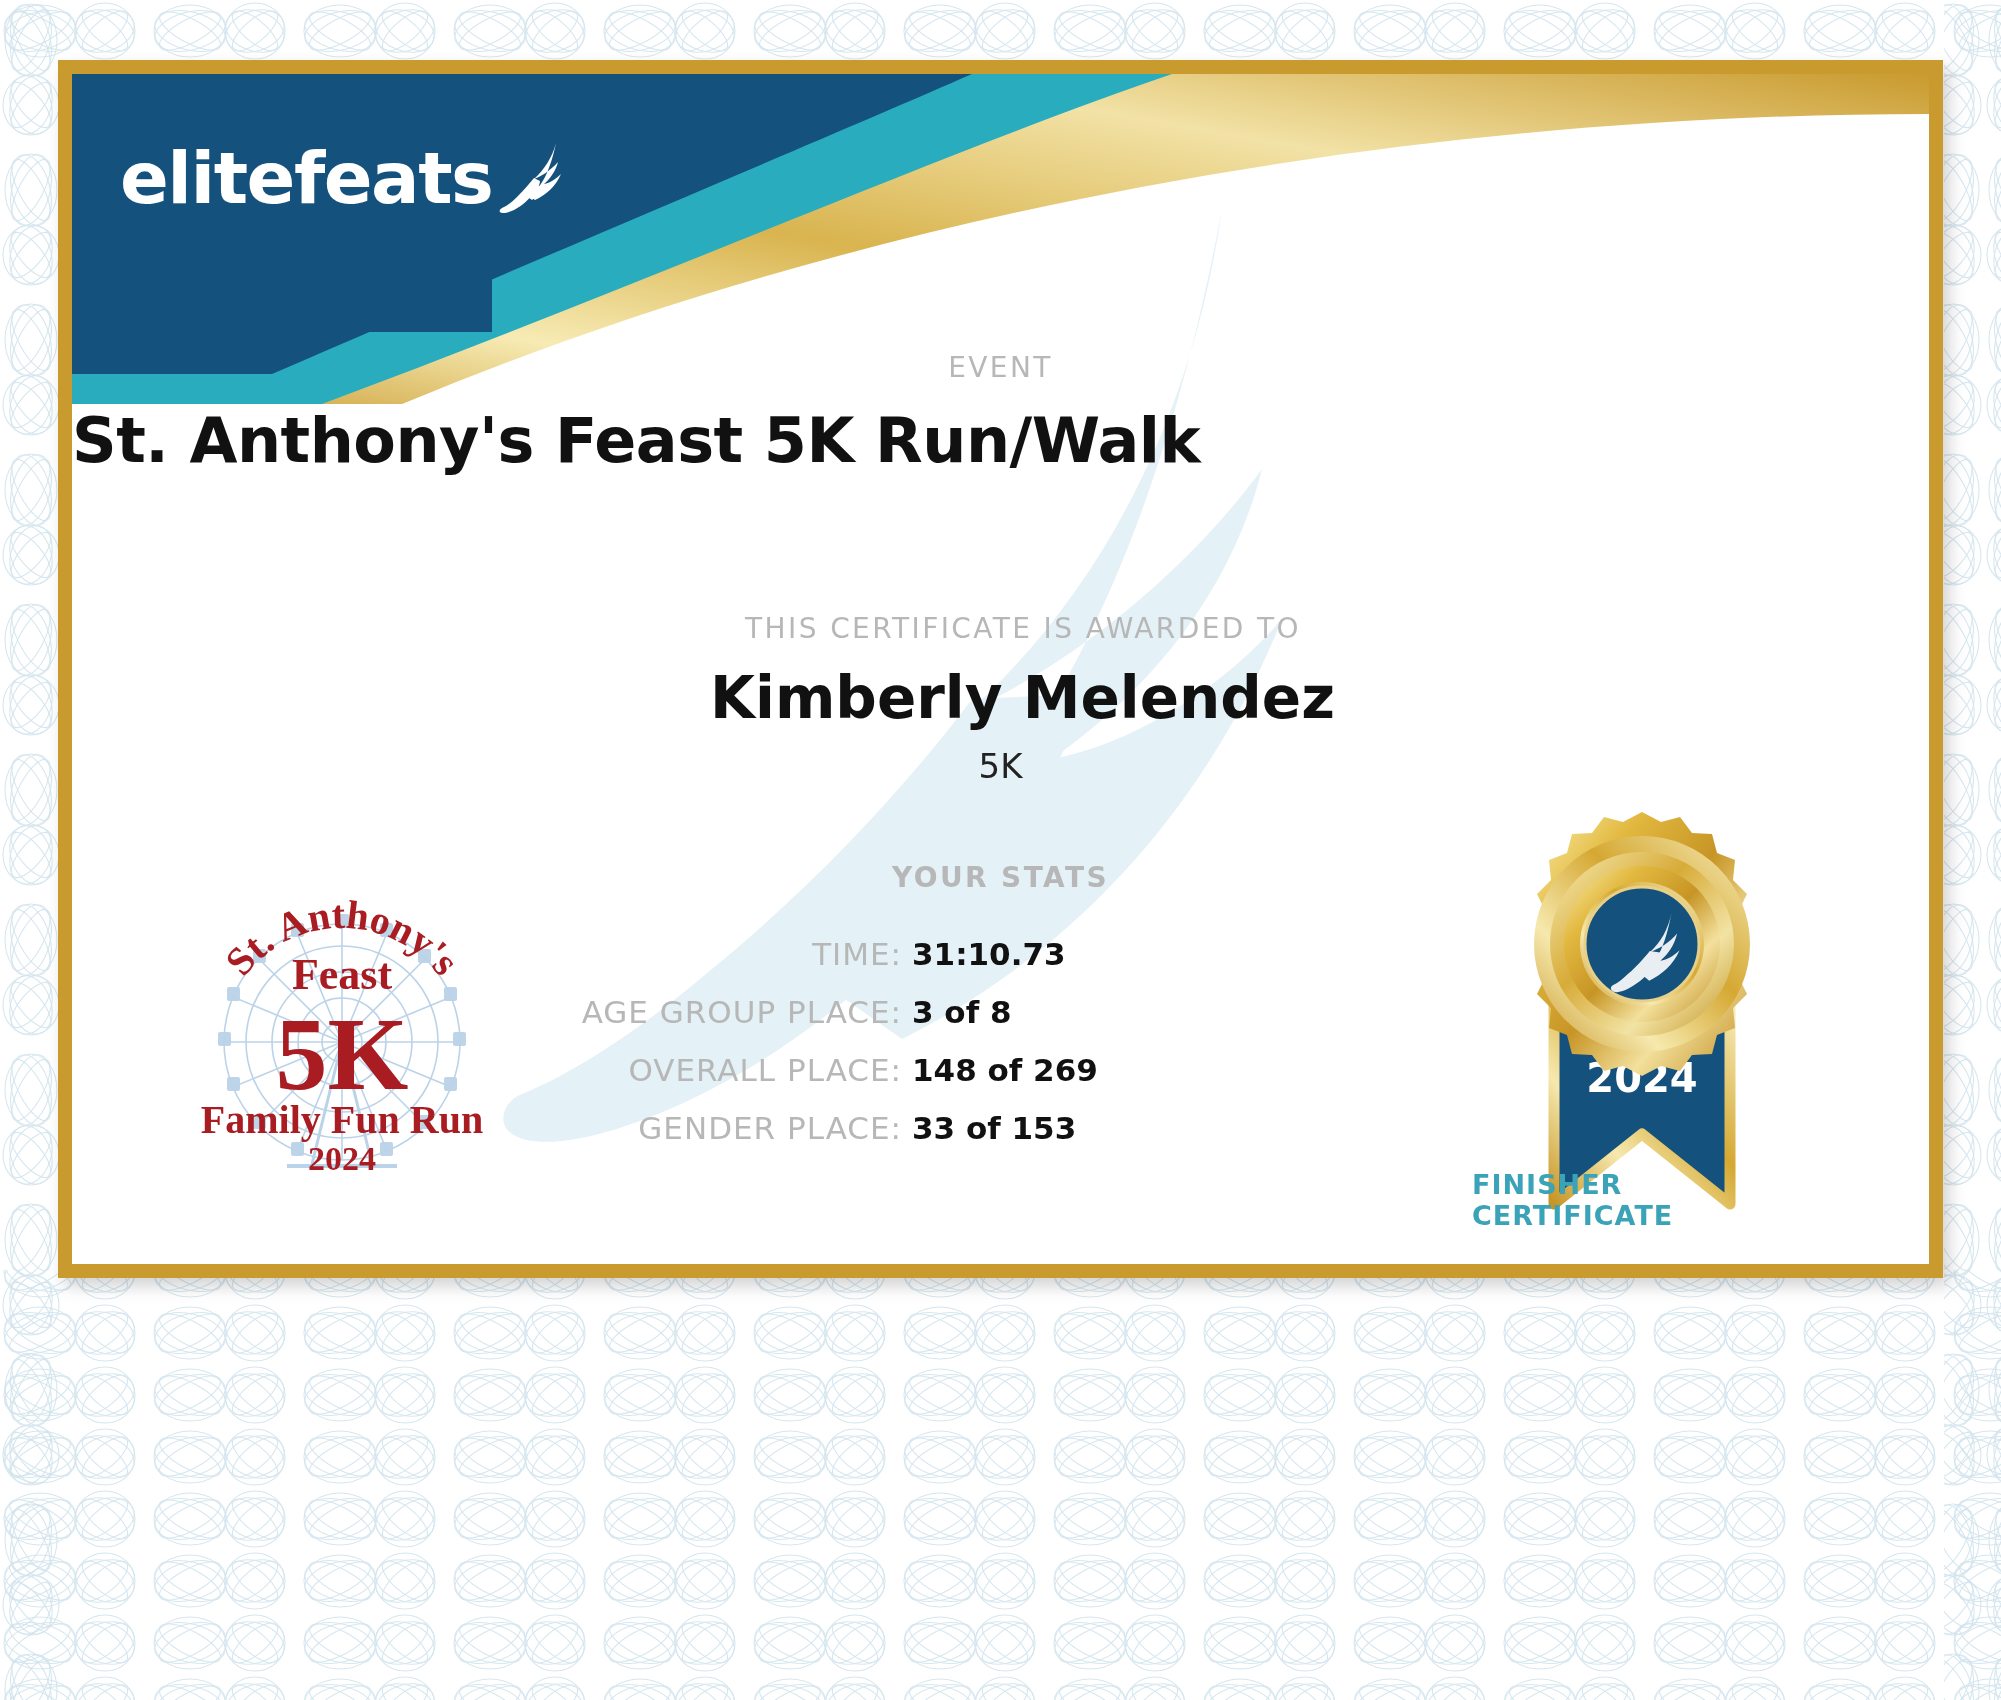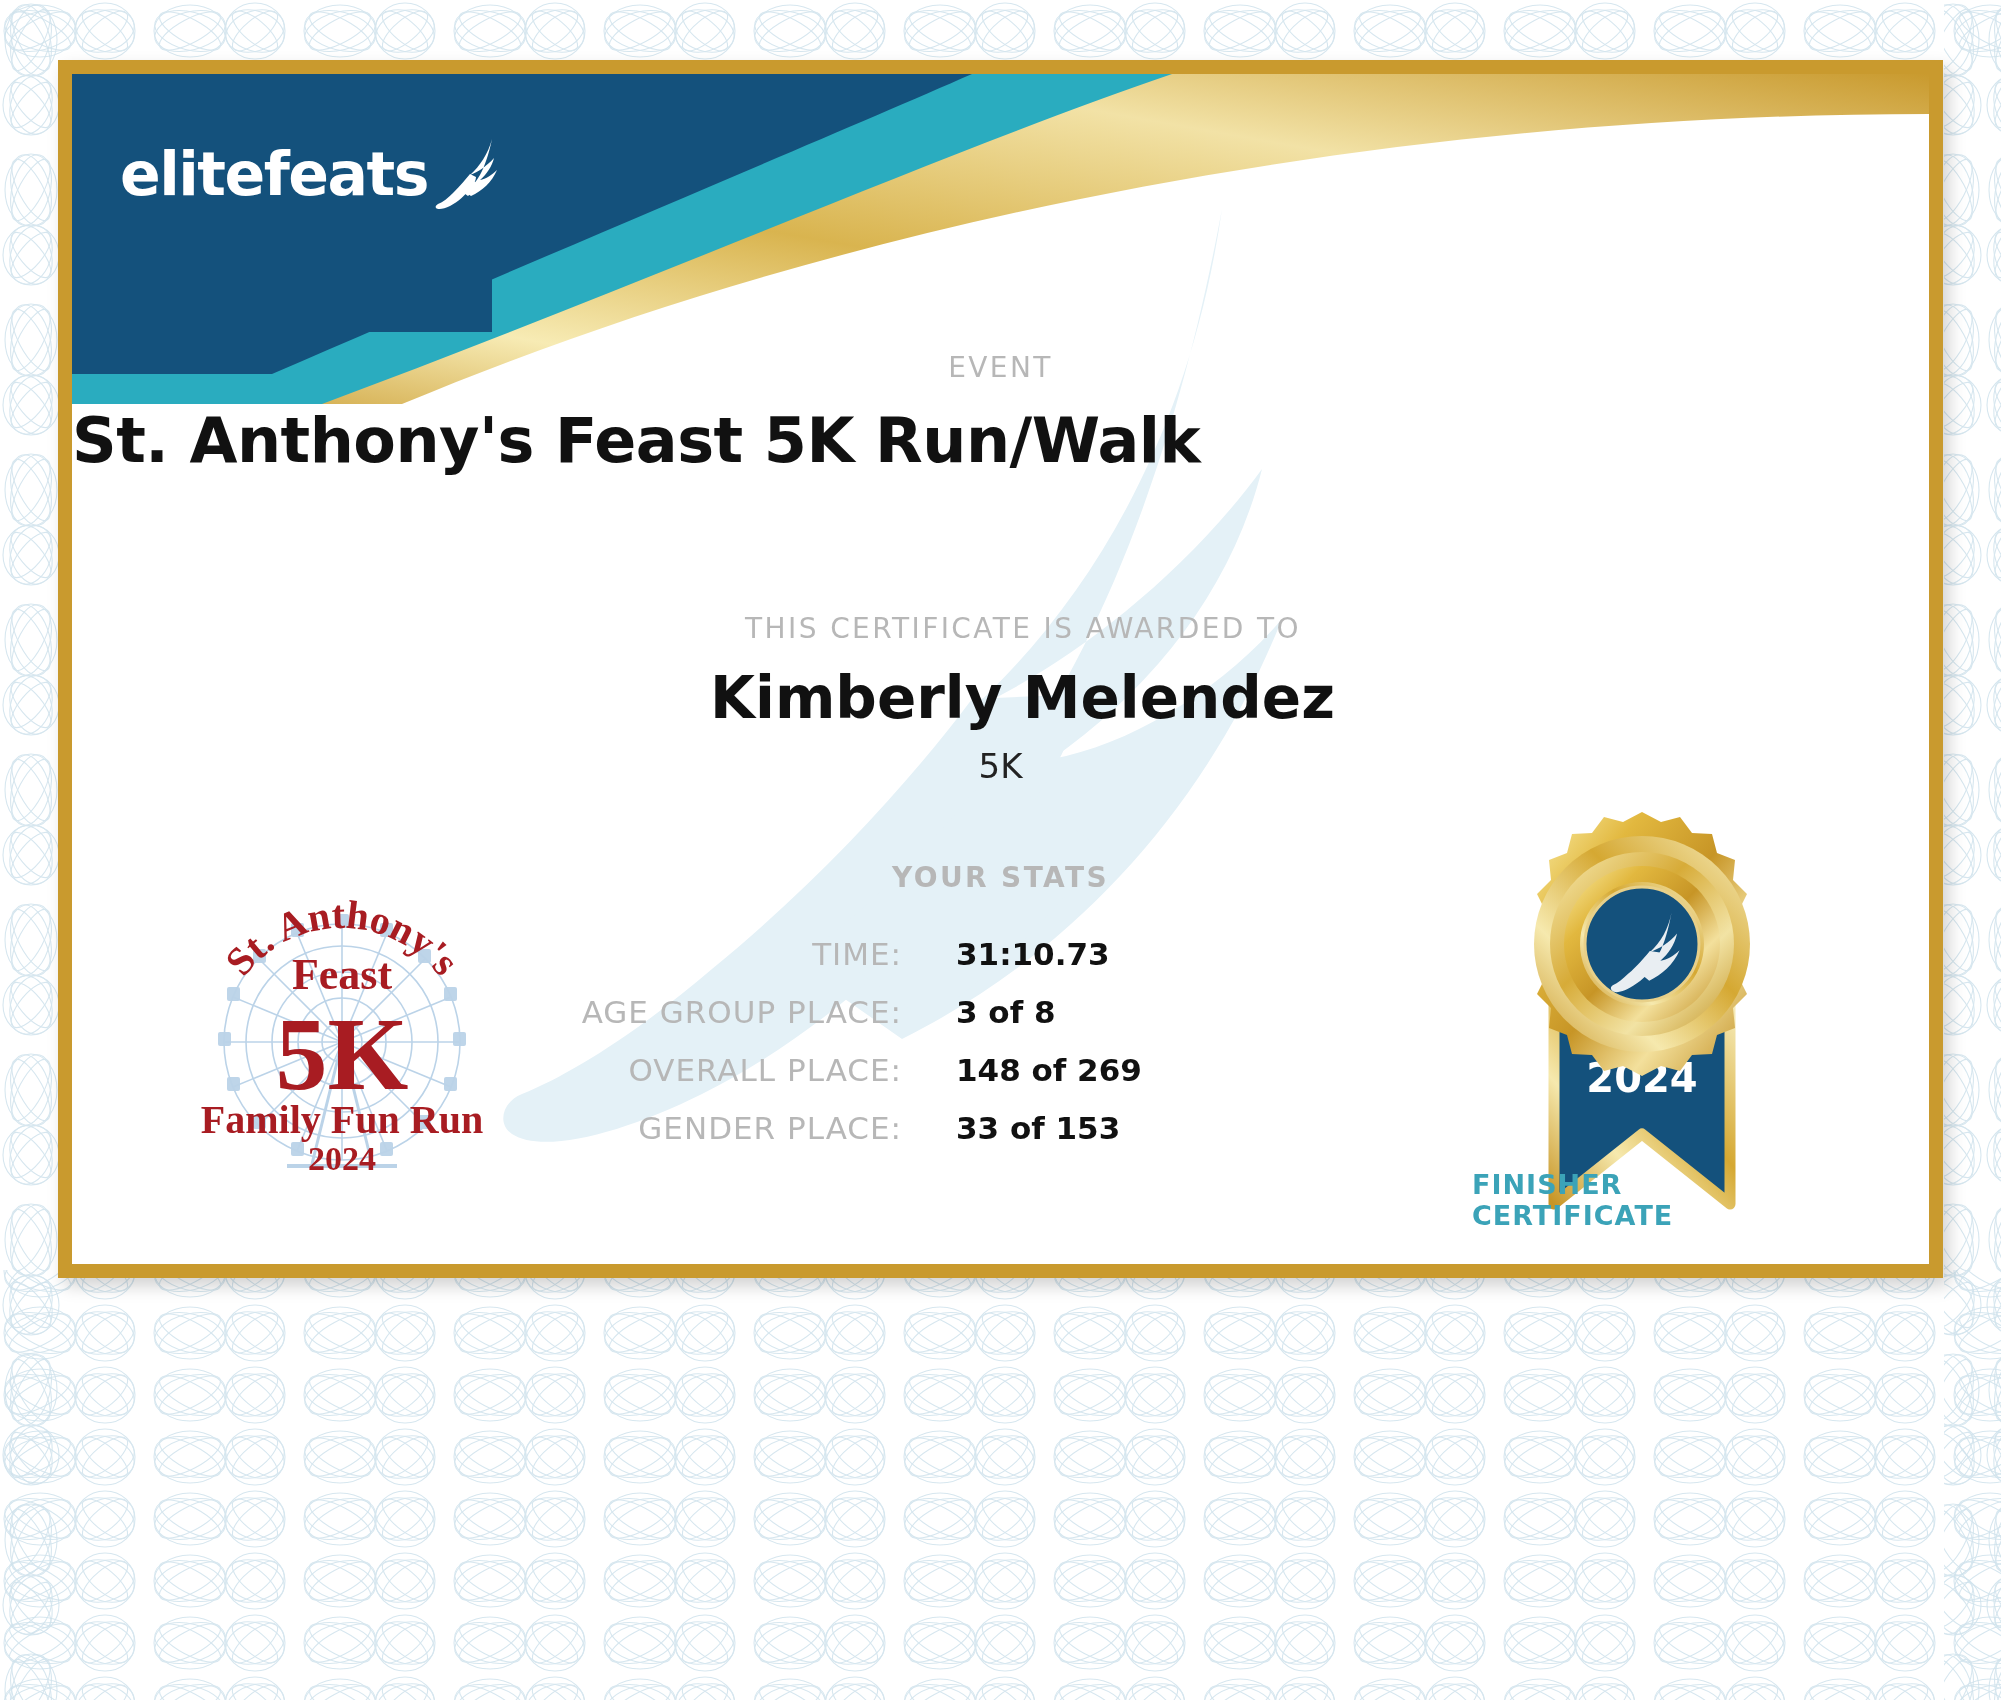--- a/index.html
+++ b/index.html
@@ -29,21 +29,21 @@
   
   .header-art{position:absolute;left:0;top:0;width:1857px;height:330px;overflow:hidden;}
   .header-art svg{display:block;}
 
   .brand-logo{
     position:absolute;left:48px;top:62px;
     display:flex;align-items:center;gap:4px;
     z-index:5;
   }
   .brand-text{
-    font-size:60px;font-weight:700;color:#ffffff;
+    font-size:72px;font-weight:700;color:#ffffff;
     letter-spacing:-1.5px;
     font-family:"DejaVu Sans", sans-serif;
   }
 
   
   .watermark{
     position:absolute;left:430px;top:95px;
     width:900px;height:1000px;
     opacity:1;pointer-events:none;
   }
@@ -84,21 +84,20 @@
   }
 
   .stats-label{position:absolute;left:0;right:0;top:787px;font-weight:bold;}
 
   .stats-table{
     position:absolute;left:0;top:862px;width:1857px;
   }
   .stat-row{
     display:flex;align-items:flex-end;
     margin-bottom:22px;
-    gap:44px;
   }
   .stat-key{
     width:830px;text-align:right;
     color:#b7b7b7;font-size:31px;letter-spacing:1px;
     font-family:"DejaVu Sans", sans-serif;
   }
   .stat-val{
     margin-left:10px;text-align:left;
     color:#111111;font-size:31px;font-weight:700;
     font-family:"DejaVu Sans", sans-serif;

